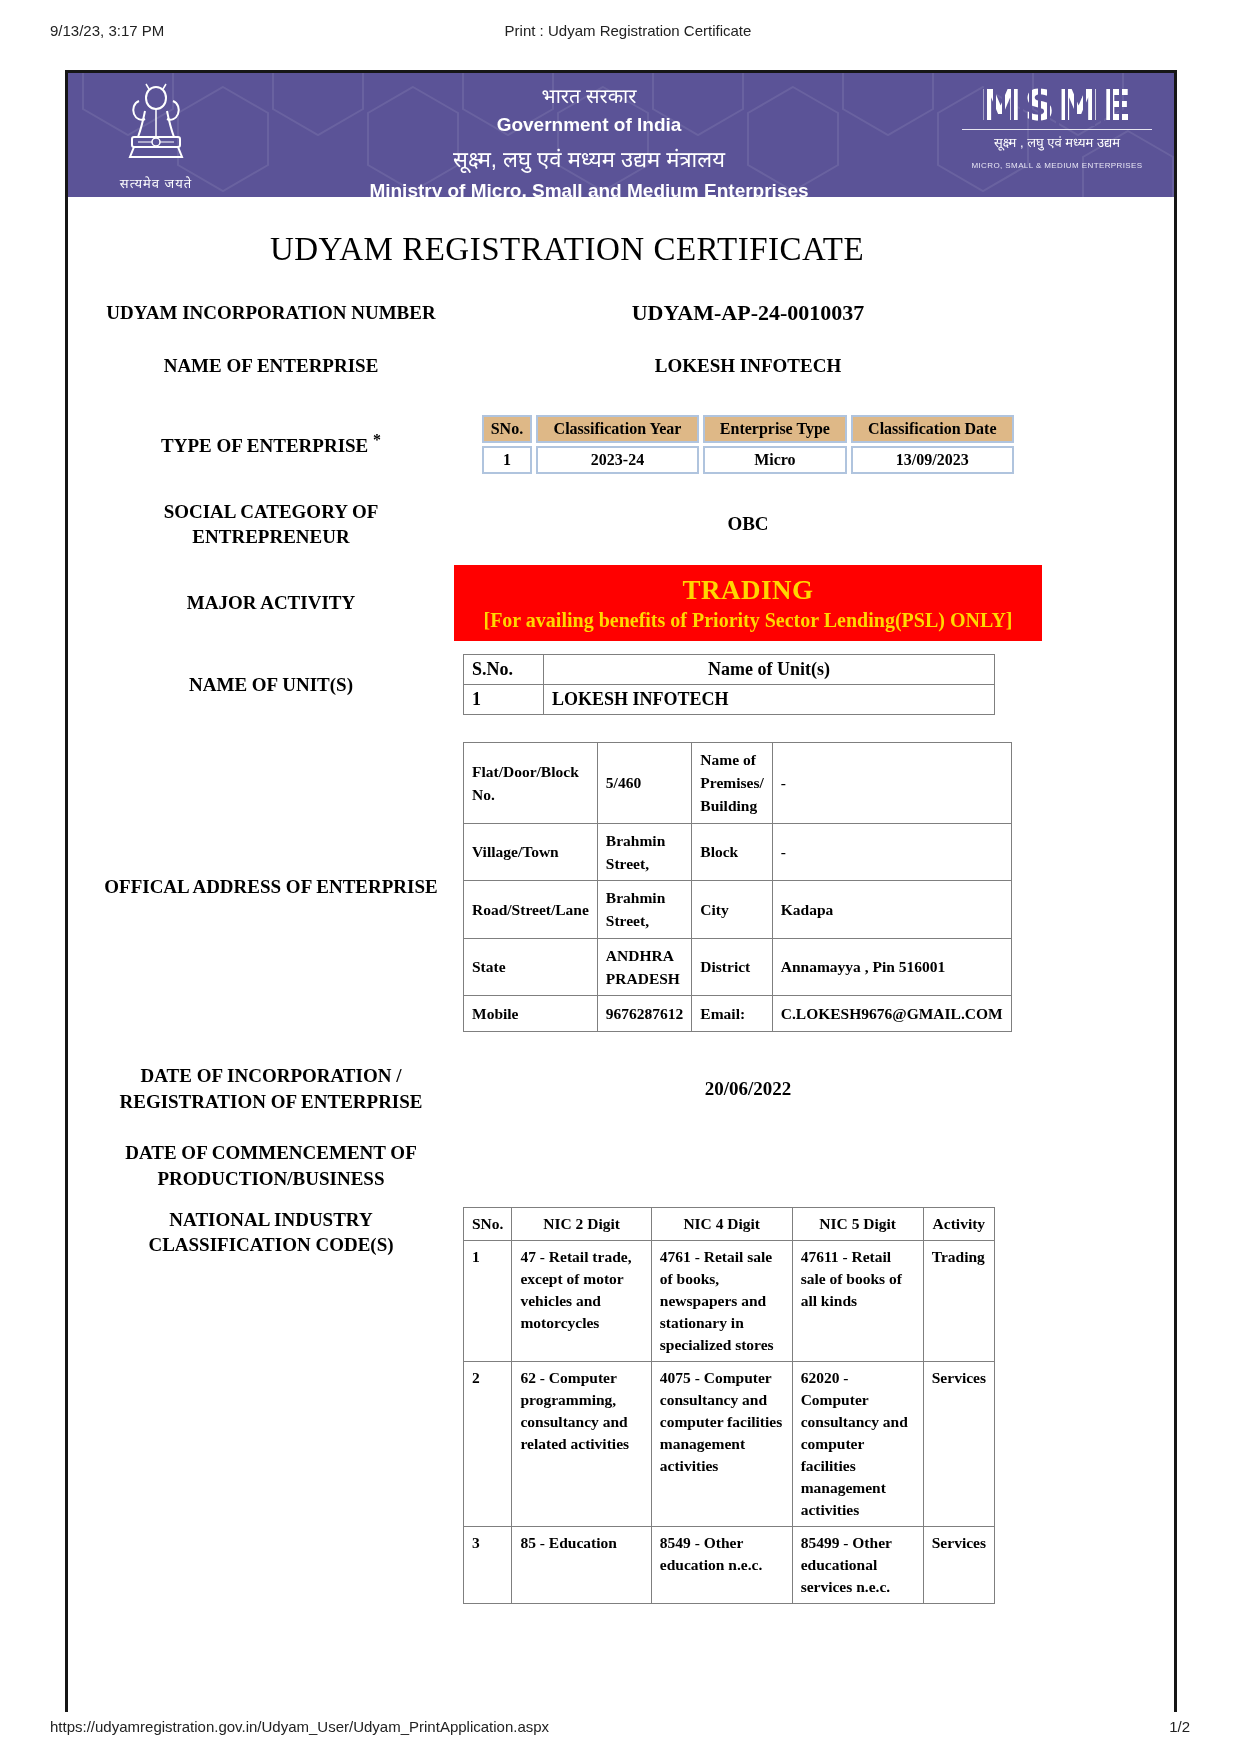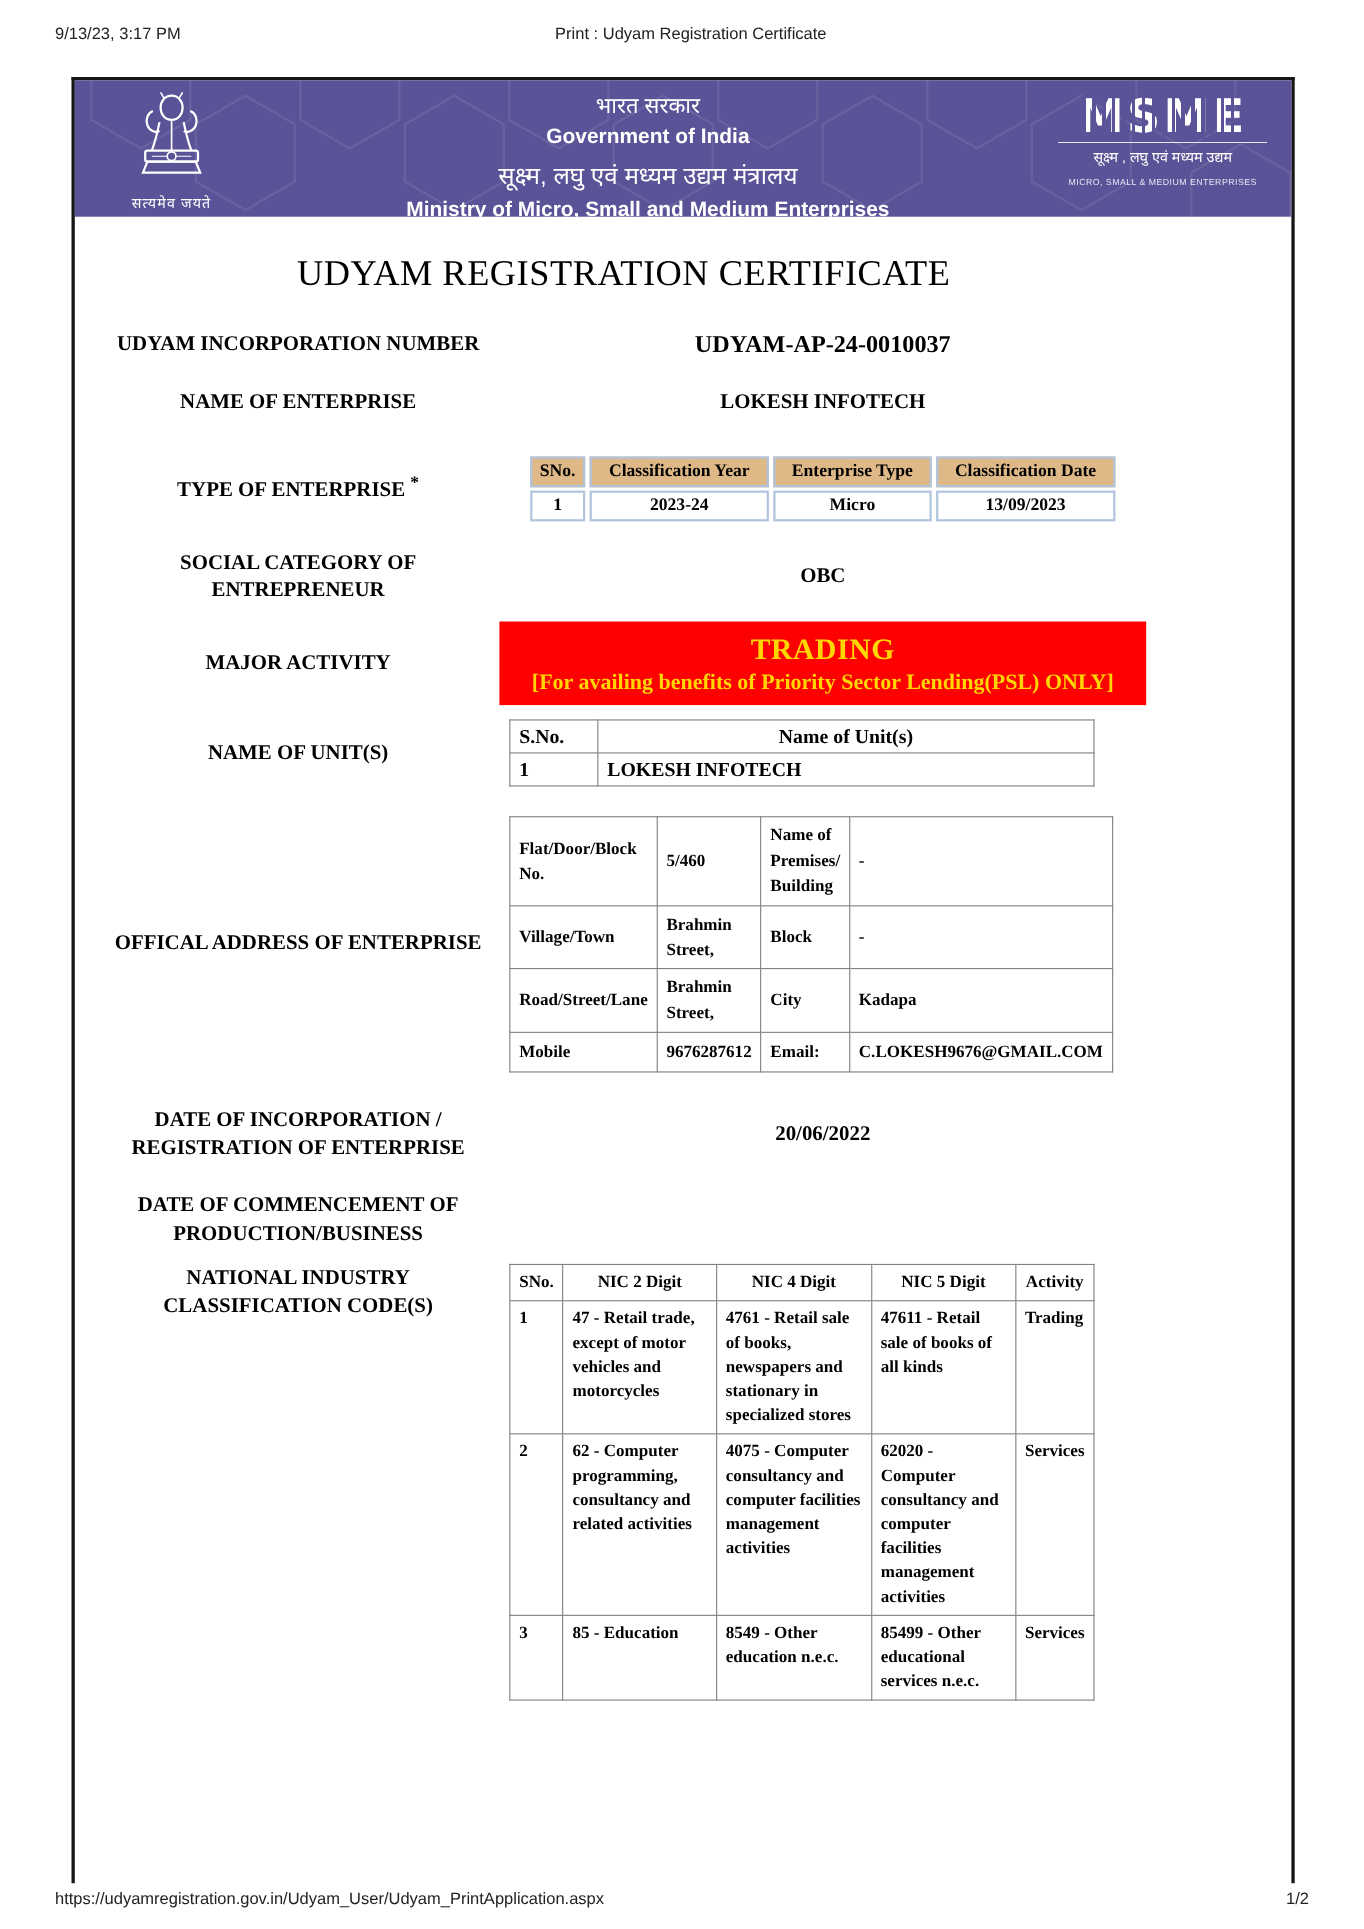--- a/index.html
+++ b/index.html
@@ -247,20 +247,26 @@
             <td>Brahmin Street,</td>
             <td>Block</td>
             <td>-</td>
           </tr>
           <tr class="addr-r">
             <td>Road/Street/Lane</td>
             <td>Brahmin Street,</td>
             <td>City</td>
             <td>Kadapa</td>
           </tr>
+          <tr class="addr-r">
+            <td>State</td>
+            <td>ANDHRA PRADESH</td>
+            <td>District</td>
+            <td>Annamayya , Pin 516001</td>
+          </tr>
           <tr class="addr-r5">
             <td>Mobile</td>
             <td>9676287612</td>
             <td>Email:</td>
             <td>C.LOKESH9676@GMAIL.COM</td>
           </tr>
         </tbody>
           </table>
       </div>
     </div>

